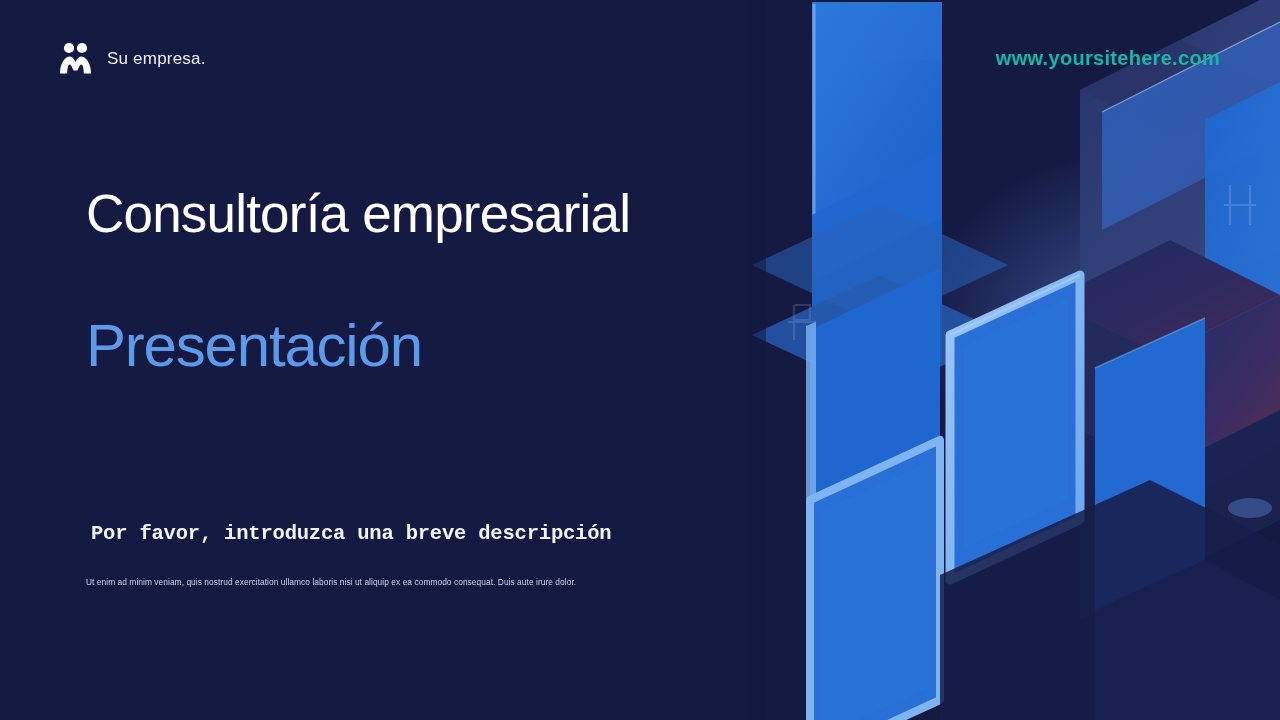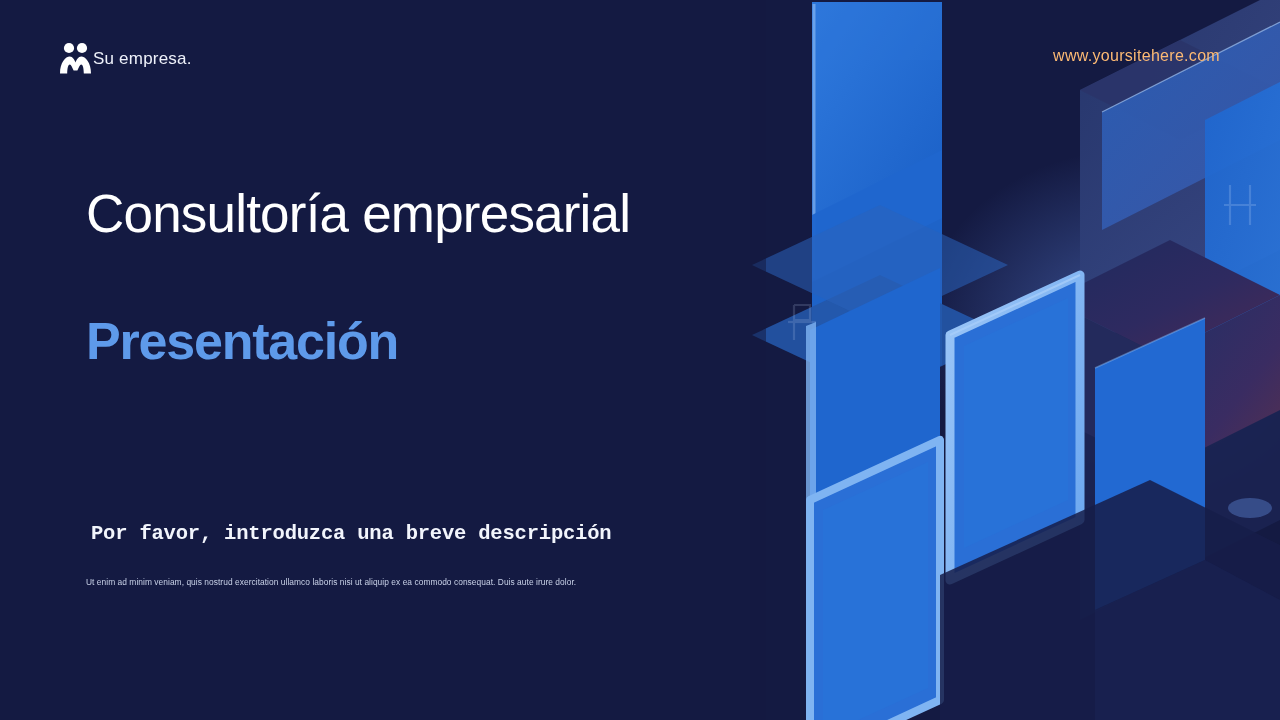--- a/index.html
+++ b/index.html
@@ -38,42 +38,43 @@
     height: 720px;
   }
 
   
   .brand {
     position: absolute;
     left: 57px;
     top: 42px;
     display: flex;
     align-items: center;
+    gap: 14px;
     z-index: 5;
   }
   .brand-mark {
     width: 36px;
     height: 34px;
     display: block;
   }
   .brand-name {
     color: #eef1fa;
     font-size: 17px;
     font-weight: 400;
     letter-spacing: 0.2px;
     white-space: nowrap;
   }
 
   .site-url {
     position: absolute;
     right: 60px;
     top: 47px;
-    color: #fdba74;
-    font-size: 16px;
-    font-weight: 400;
+    color: #14b8a6;
+    font-size: 20px;
+    font-weight: 700;
     letter-spacing: 0.3px;
     z-index: 5;
     white-space: nowrap;
   }
 
   
   .content {
     position: absolute;
     left: 86px;
     top: 186px;
@@ -84,23 +85,23 @@
     color: #ffffff;
     font-size: 53px;
     line-height: 1.06;
     font-weight: normal;
     letter-spacing: -0.8px;
     margin: 0;
     white-space: nowrap;
   }
   .subtitle {
     color: #5e9aea;
-    font-size: 52px;
+    font-size: 60px;
     line-height: 1.05;
-    font-weight: bold;
+    font-weight: normal;
     letter-spacing: -1.2px;
     margin: 0;
     padding-top: 72px;
     white-space: nowrap;
   }
 
   .lead {
     position: absolute;
     left: 91px;
     top: 522px;

